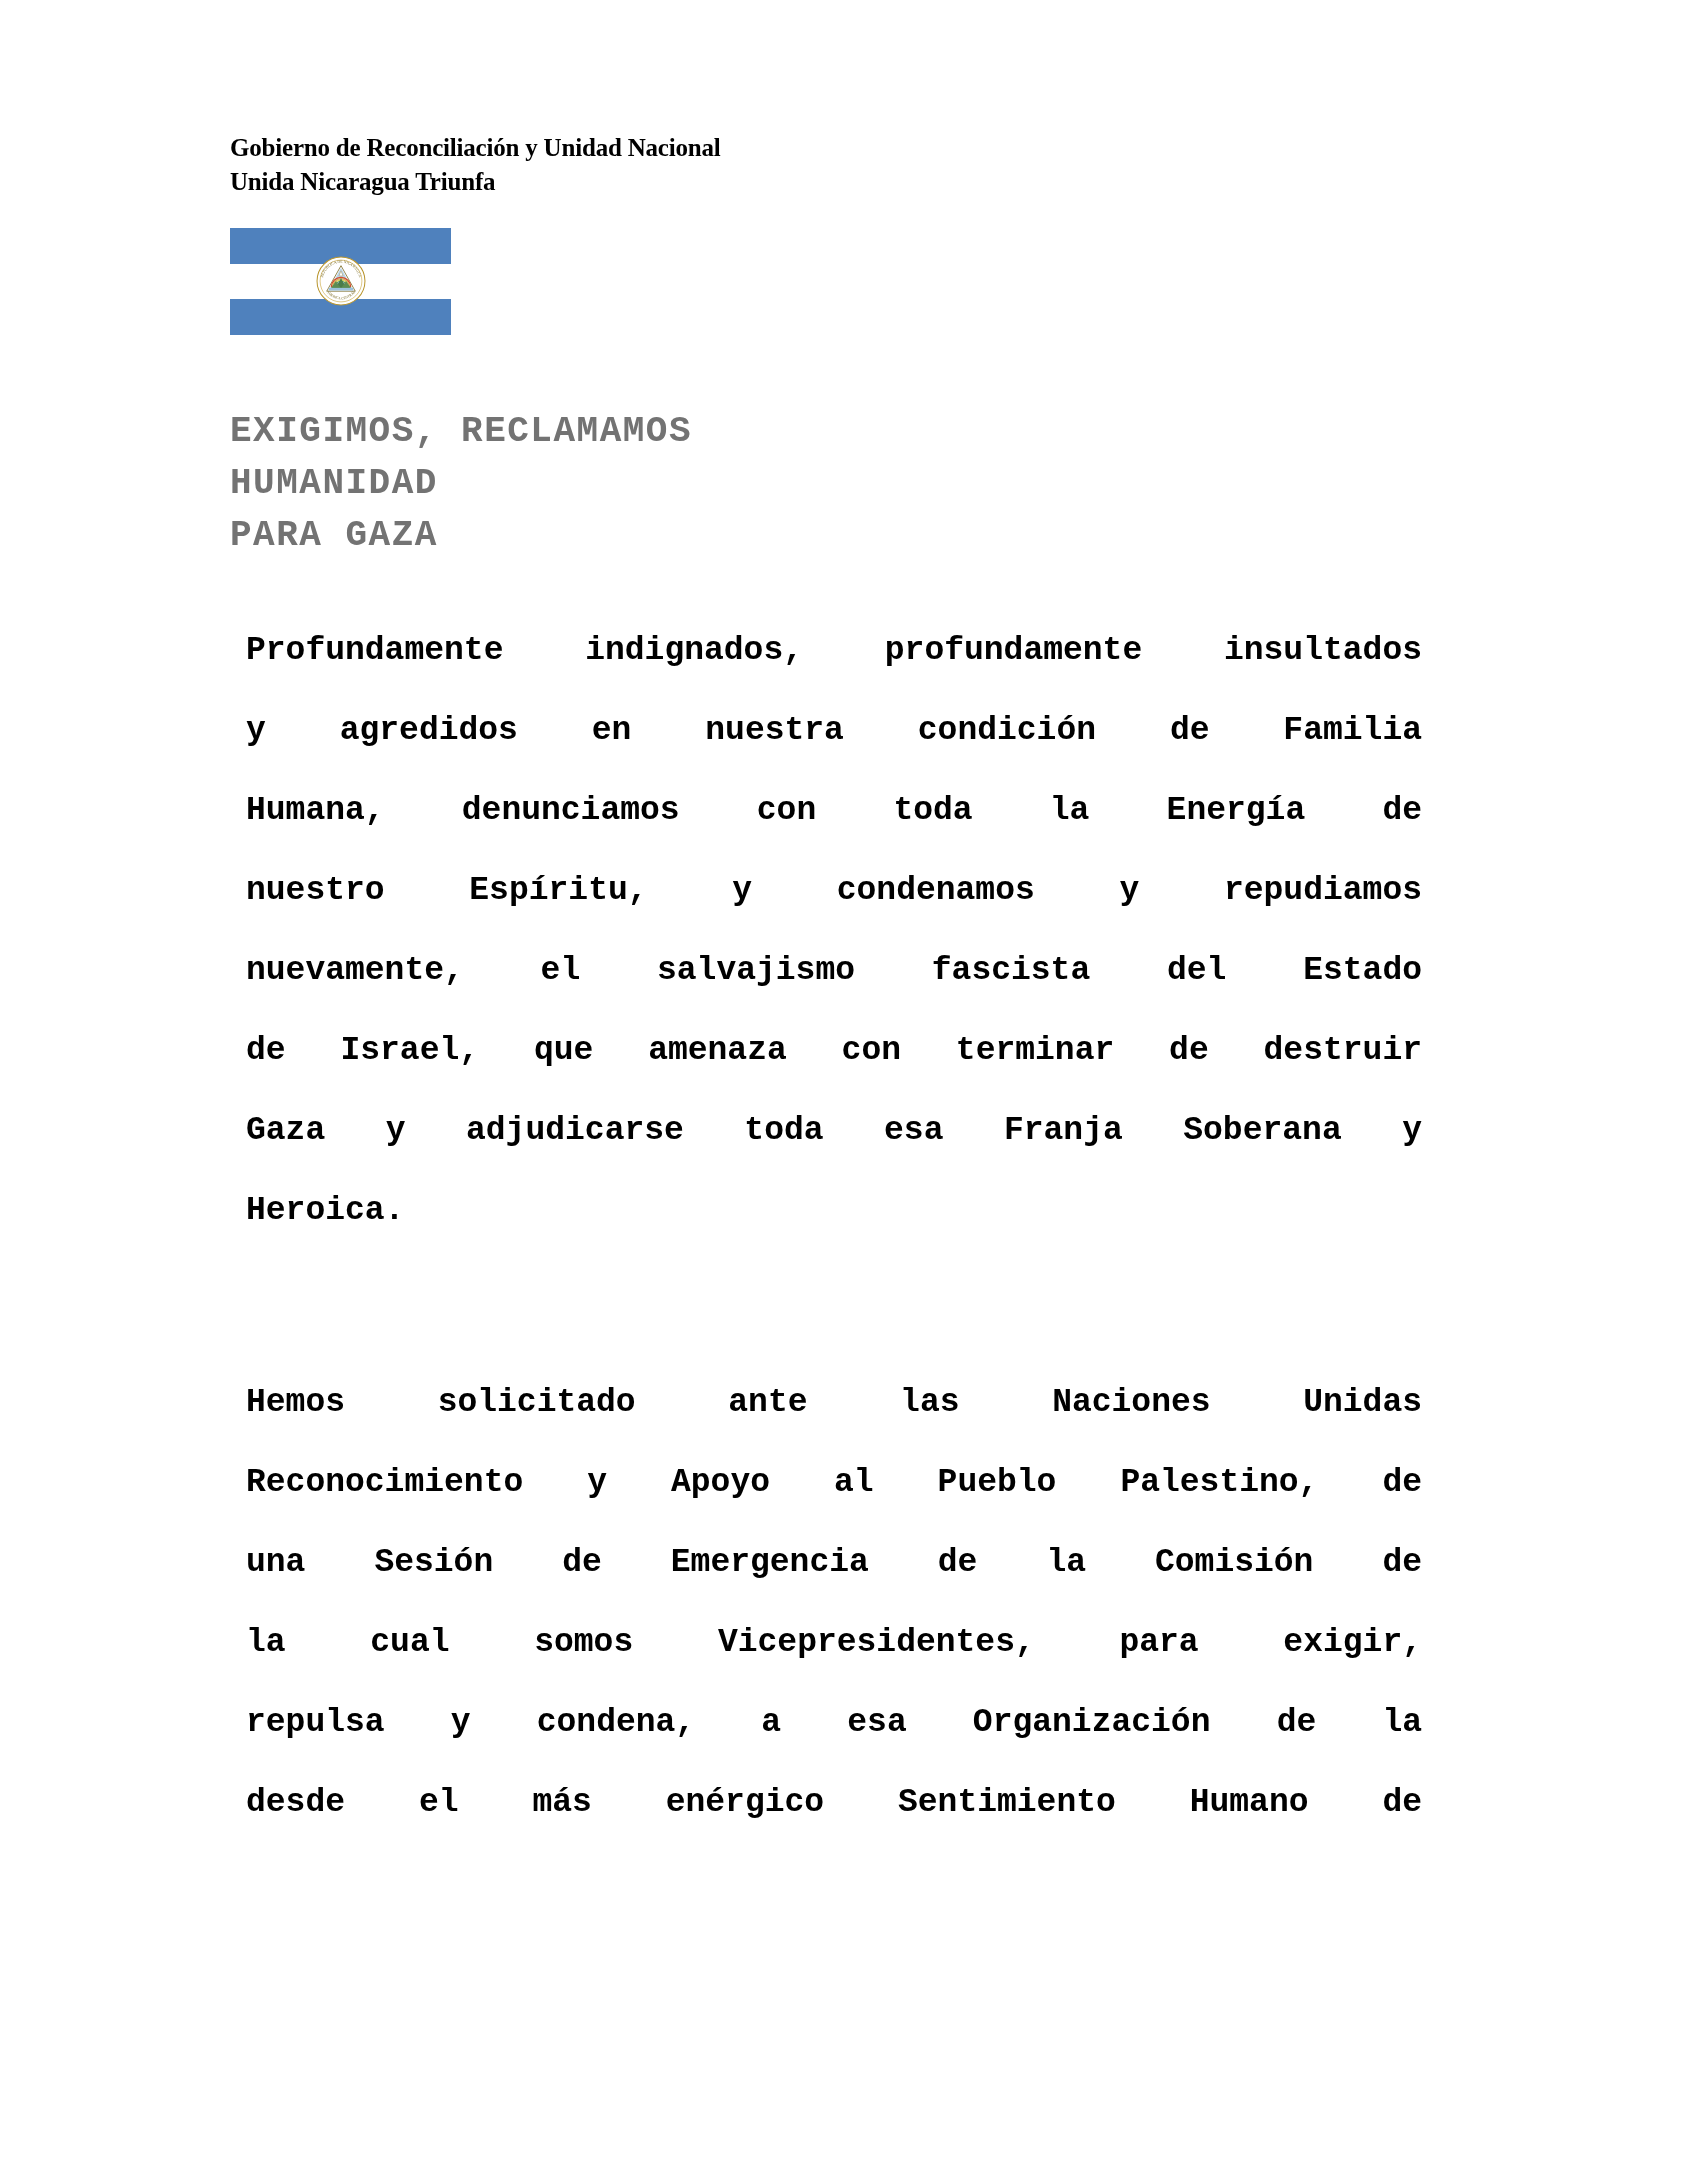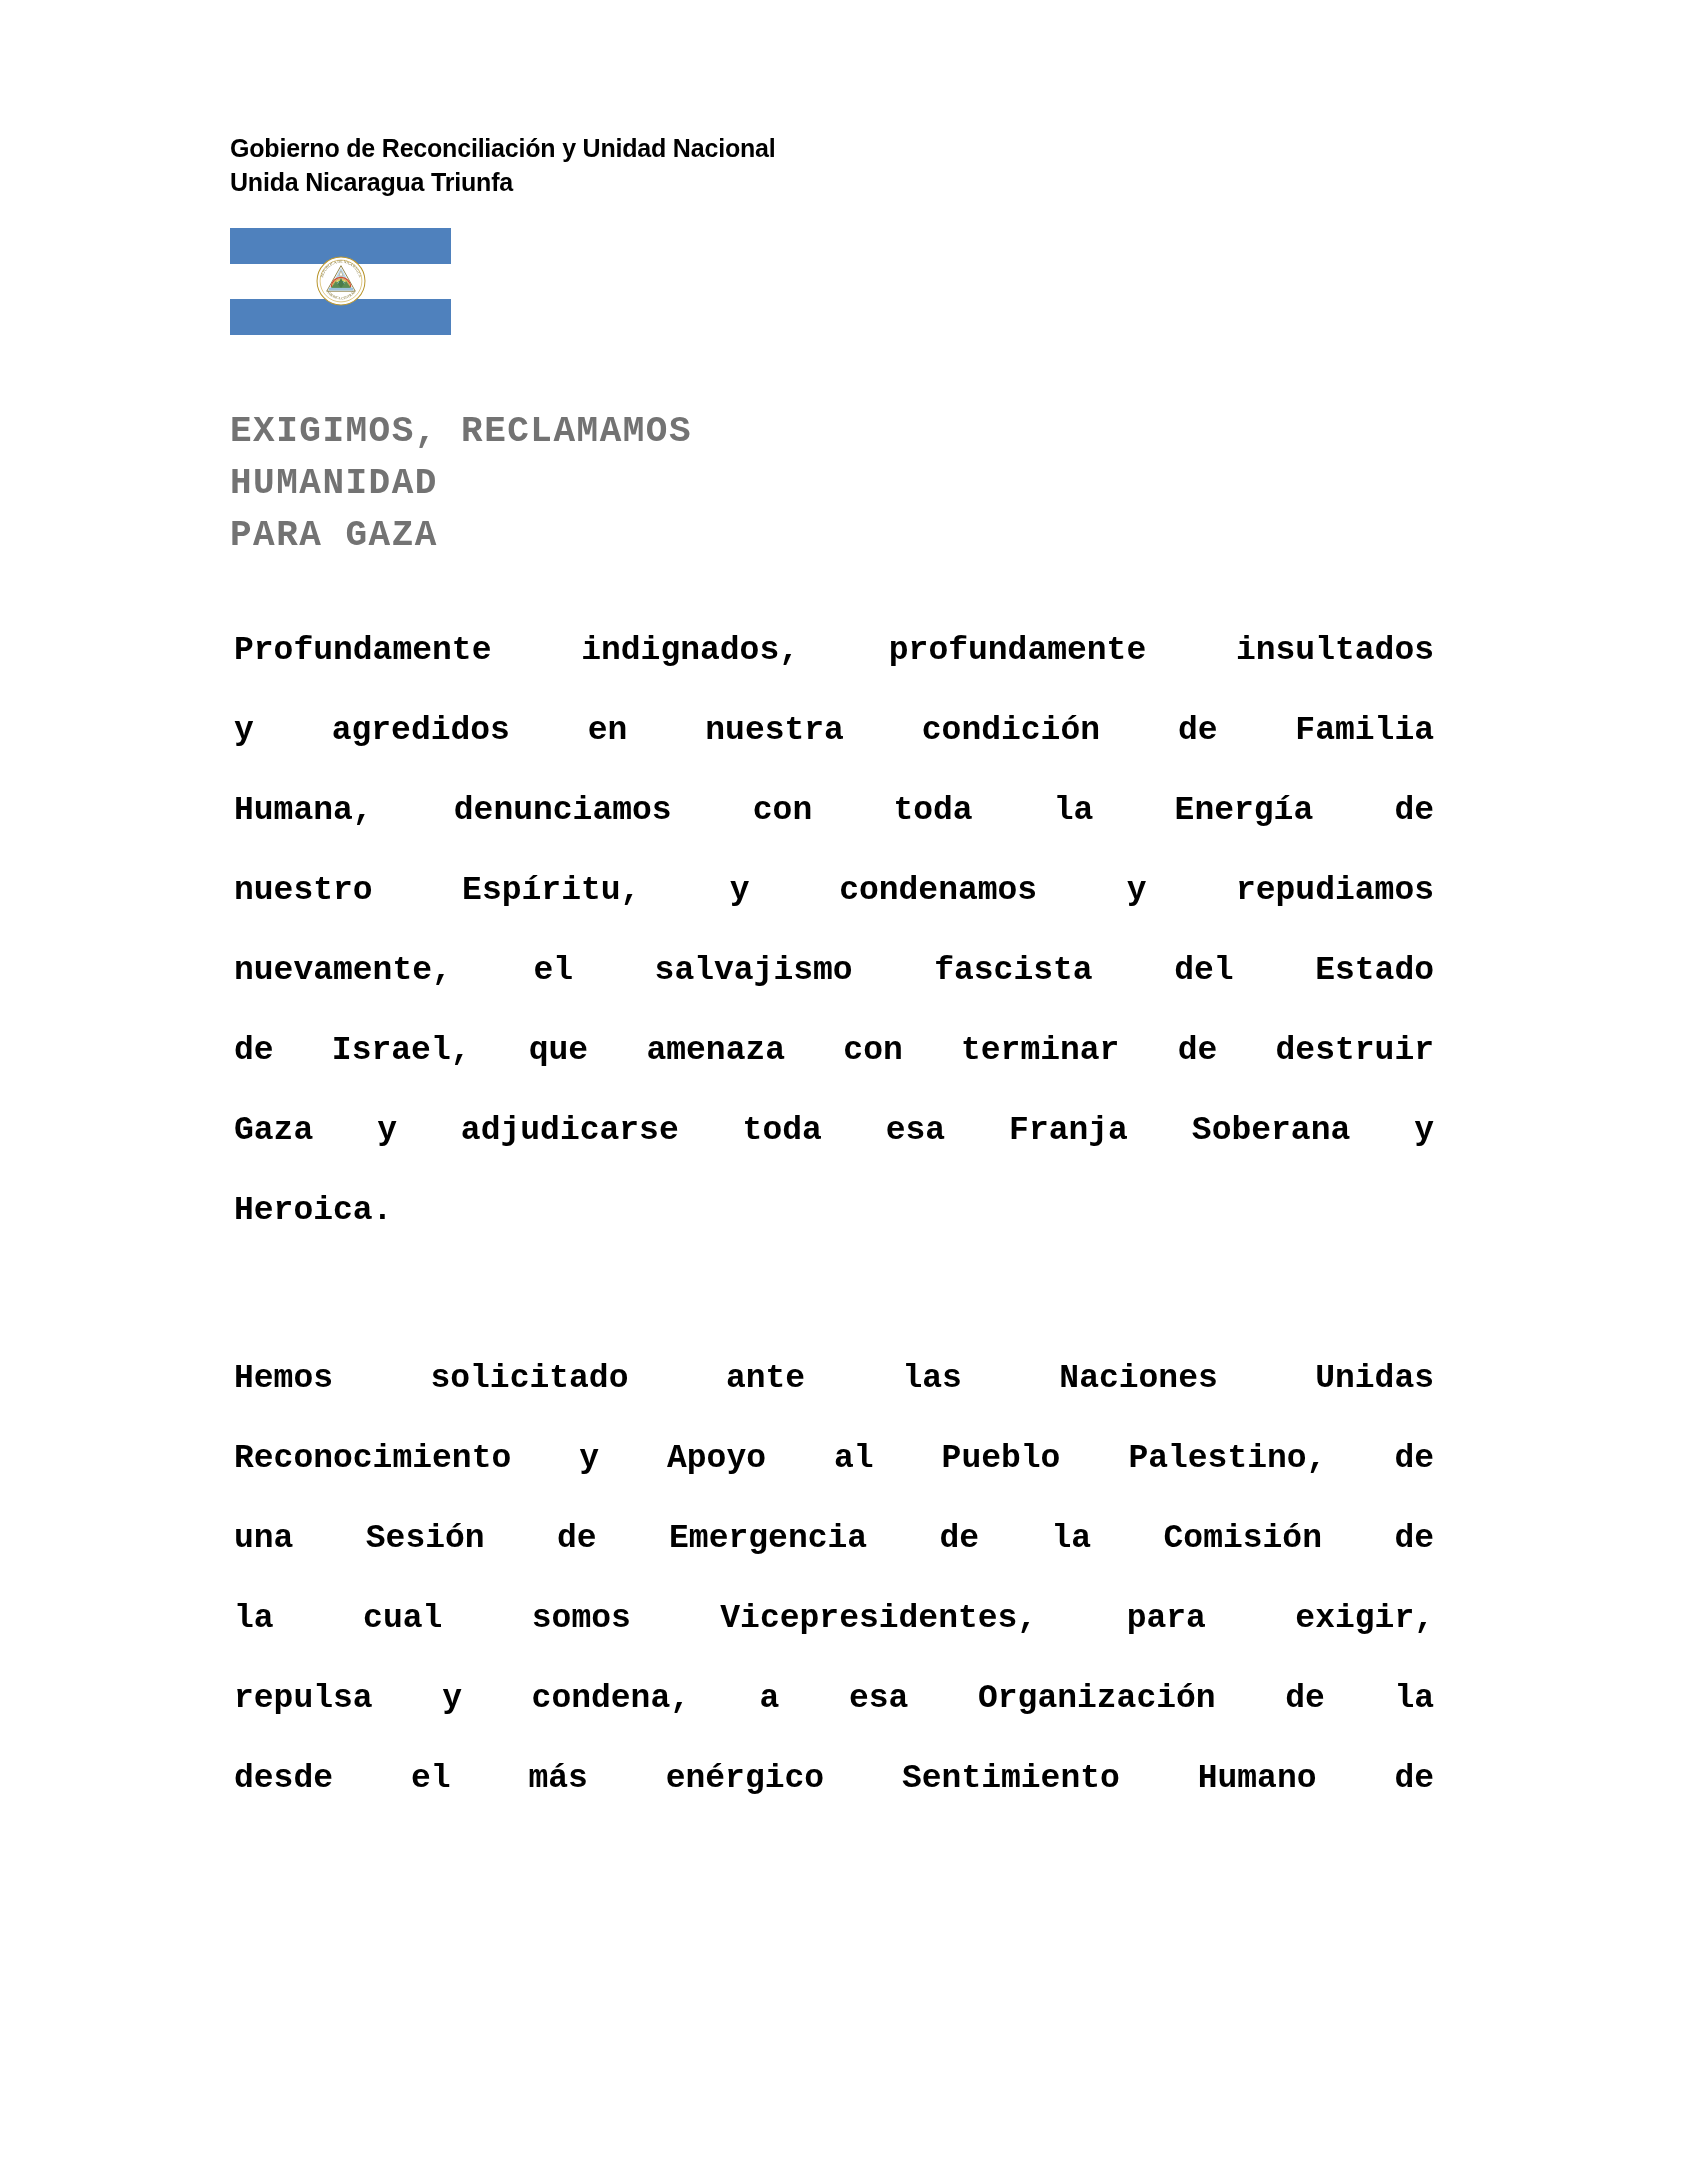--- a/index.html
+++ b/index.html
@@ -20,21 +20,21 @@
 
   .content {
     position: absolute;
     left: 230px;
     top: 131px;
     width: 1208px;
   }
 
   
   .letterhead {
-    font-family: Liberation Sans, sans-serif;
+    font-family: Liberation Serif, serif;
     font-weight: bold;
     font-size: 25px;
     line-height: 1.36;
     color: #000000;
     letter-spacing: -0.2px;
   }
   .letterhead-line {
     display: block;
     white-space: nowrap;
   }
@@ -85,21 +85,21 @@
 
   
   .body-block {
     margin-top: 50px;
     font-family: "Liberation Mono", "DejaVu Sans Mono", monospace;
     font-weight: bold;
     font-size: 33px;
     color: #000000;
   }
   .para {
-    margin: 4px;
+    margin: 16px;
     text-align: justify;
     text-justify: inter-word;
     font-family: Liberation Mono, monospace;
   }
   .para .pline {
     display: block;
     text-align: justify;
     text-align-last: justify;
     line-height: 80px;
     white-space: normal;

